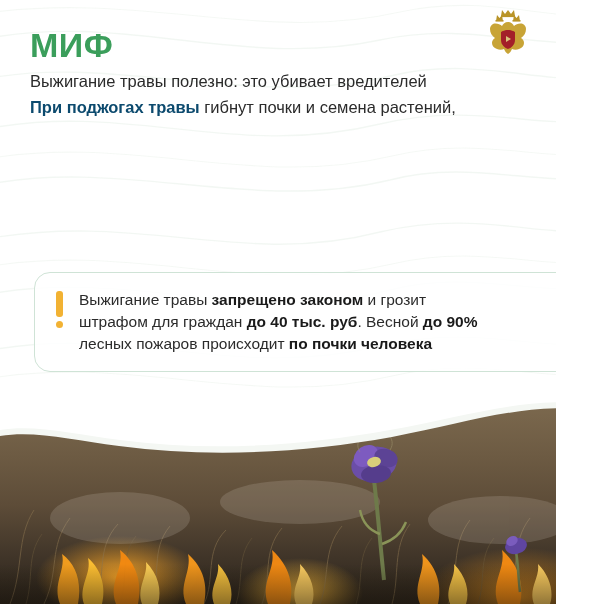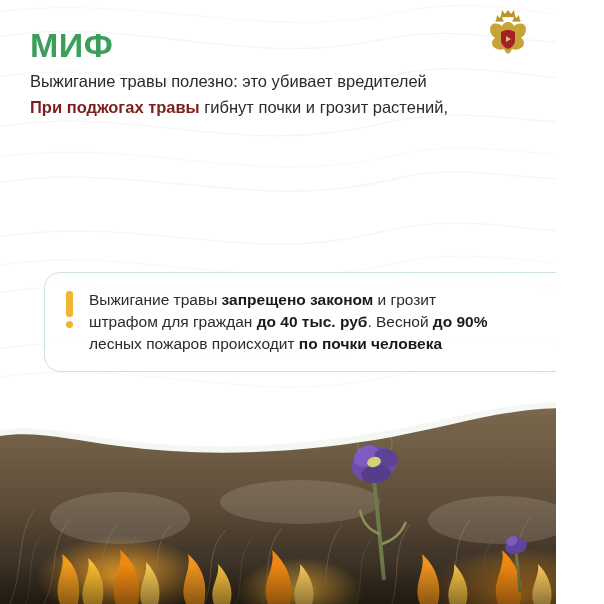--- a/index.html
+++ b/index.html
@@ -69,30 +69,30 @@
     font-size: 16.5px;
     color: #2b2b2b;
     line-height: 1.35;
     margin: 0;
   }
   .para.myth {
     margin-bottom: 4px;
   }
   .para b {
     font-weight: bold;
-    color: #7f1d1d;
+    color: #0c4a6e;
   }
   .para.truth-line {
     margin-top: 2px;
   }
 
   
   .note-card {
     position: absolute;
-    left: 44px;
+    left: 34px;
     top: 272px;
     width: 540px;
     box-sizing: border-box;
     border: 1.5px solid #cfe3d6;
     border-radius: 16px;
     background: rgba(255,255,255,0.85);
     padding: 16px 18px 16px 16px;
     display: flex;
     align-items: flex-start;
     gap: 12px;
@@ -222,21 +222,21 @@
     </svg>
   </div>
 
   <div class="content">
     <div class="heading">МИФ</div>
     <p class="para myth">
       <span>Выжигание травы полезно: это убивает вредителей</span><br>
     </p>
 
     <p class="para truth-line">
-      <b>При поджогах травы</b><span> гибнут почки и грозит растений,</span><br>
+      <b>При поджогах травы</b><span> гибнут почки и семена растений,</span><br>
       <br>
     </p>
   </div>
 
   <div class="note-card">
     <div class="warn-icon">
       <div class="bar"></div>
       <div class="dot"></div>
     </div>
     <div class="note-text">

